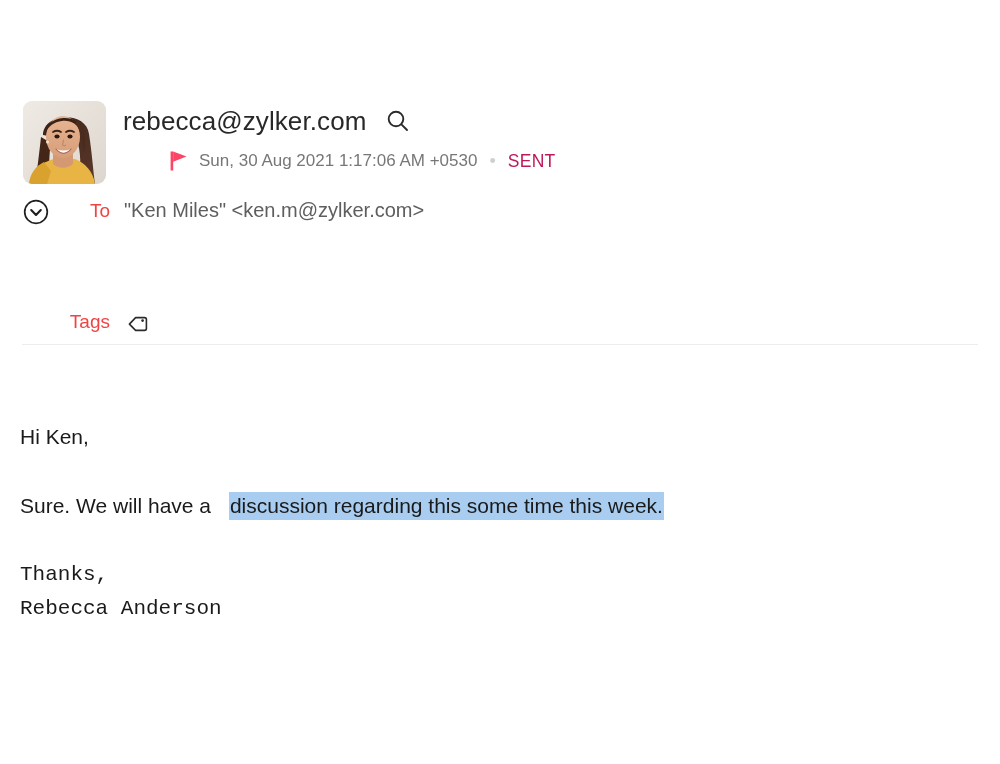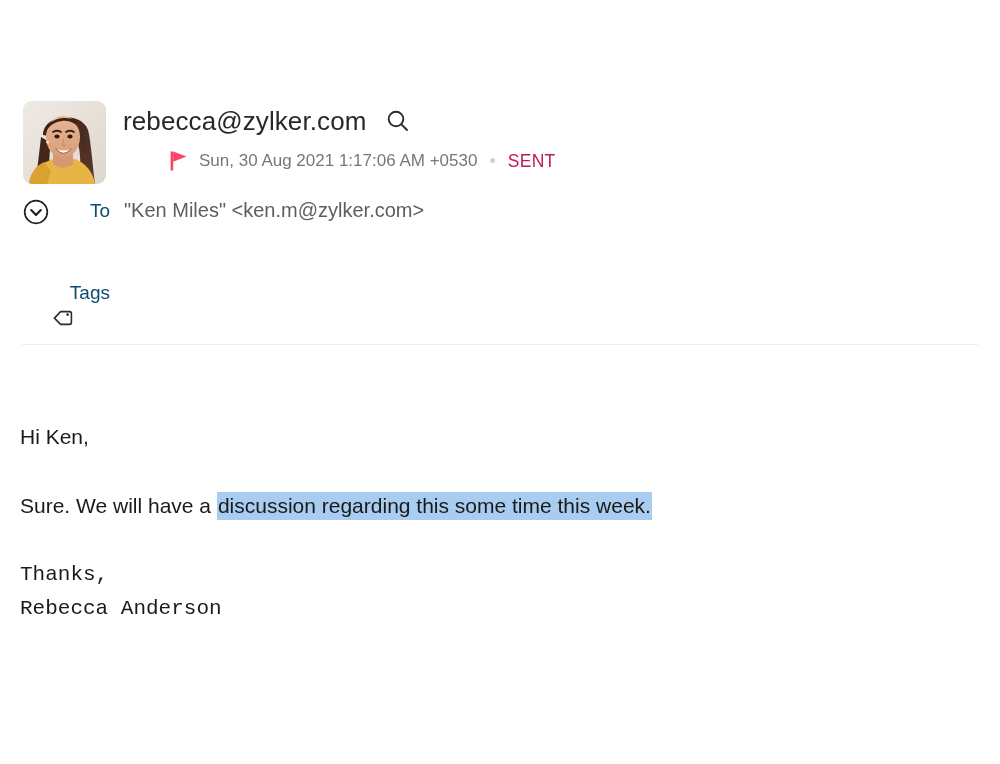--- a/index.html
+++ b/index.html
@@ -110,27 +110,27 @@
 
   .field-row {
     position: absolute;
     left: 0;
     display: flex;
     align-items: baseline;
     height: 30px;
   }
   .field-row.to    { top: 197px; }
   .field-row.cc    { top: 245px; }
-  .field-row.tags  { top: 280px; flex-direction: column; }
+  .field-row.tags  { top: 309px; }
 
   .field-label {
     width: 110px;
     text-align: right;
     font-size: 19px;
-    color: #0c4a6e;
+    color: #ef4444;
     line-height: 26px;
     white-space: nowrap;
   }
   .field-value {
     margin-left: 14px;
     font-size: 20px;
     color: #5e5e5e;
     line-height: 26px;
     white-space: nowrap;
   }
@@ -164,20 +164,21 @@
     line-height: 34px;
   }
   .body-para { margin: 0; }
   .body-gap { height: 35px; }
   .sig-line { margin: 0; line-height: 34px; font-family: Liberation Mono, monospace; }
 
   .selected-text {
     background: #a8cdf0;
     color: #1a1a1a;
     padding: 2px 1px 3px 1px;
+    margin-left: 12px;
   }
 </style>
 </head>
 <body>
 
 <div class="mail-header">
 
   <div class="avatar">
     <svg viewBox="0 0 83 83" xmlns="http://www.w3.org/2000/svg" aria-hidden="true">
       <defs>

